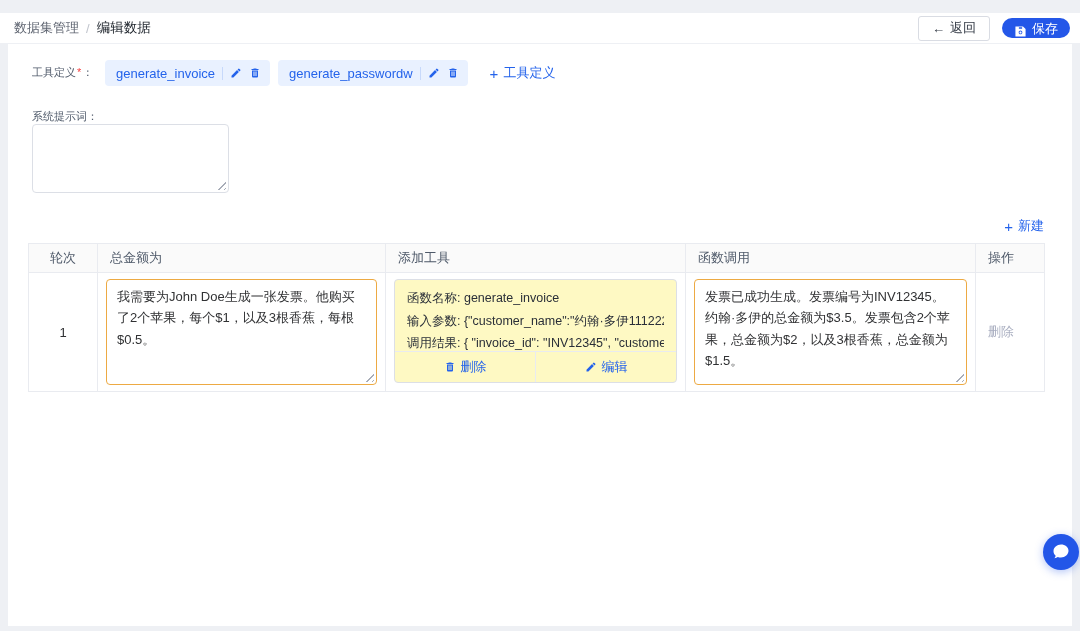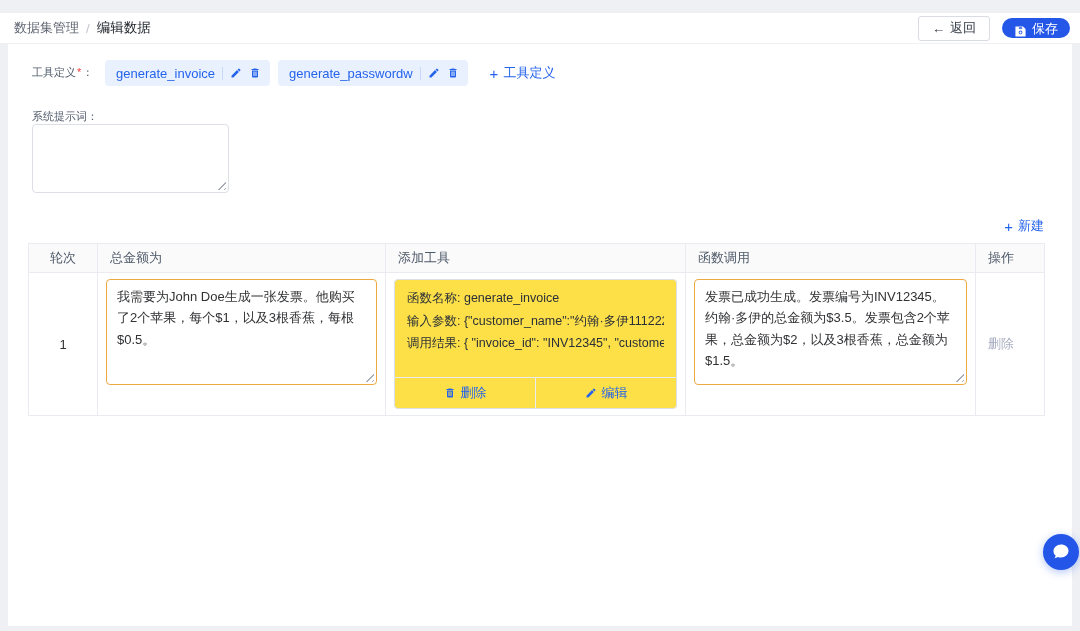--- a/index.html
+++ b/index.html
@@ -88,22 +88,22 @@
     color:#4e5969; text-align:left; padding:4px 12px;
   }
   th.center { text-align:center; padding:4px 2px; }
   td { vertical-align:top; padding:6px 8px; }
   td.round-cell { text-align:center; vertical-align:middle; font-size:13px; color:#303133; }
   td.action-cell { vertical-align:middle; padding-left:12px; }
   .cell-ta { height:106px; border-color:#edaa43; }
   .action-delete { color:#a9aec0; font-size:13px; cursor:pointer; background:none; border:none; font-family:inherit; }
   
   .fc-card {
-    border:1px solid #dcdfe6; border-radius:4px; height:130px;
-    display:flex; flex-direction:column; overflow:hidden; background:#fde047;
+    border:1px solid #dcdfe6; border-radius:4px; height:104px;
+    display:flex; flex-direction:column; overflow:hidden; background:#fef9c3;
   }
   .fc-lines { flex:1; padding:7px 12px 0; overflow:hidden; }
   .fc-line {
     font-size:12.5px; color:#2a2f38; line-height:1.8;
     white-space:nowrap; overflow:hidden;
   }
   .fc-footer { display:flex; border-top:1px solid #e9ebf0; height:31px; flex:none; }
   .fc-action {
     flex:1; display:flex; align-items:center; justify-content:center; gap:5px;
     color:#2463eb; font-size:13px; cursor:pointer; background:none; border:none;

